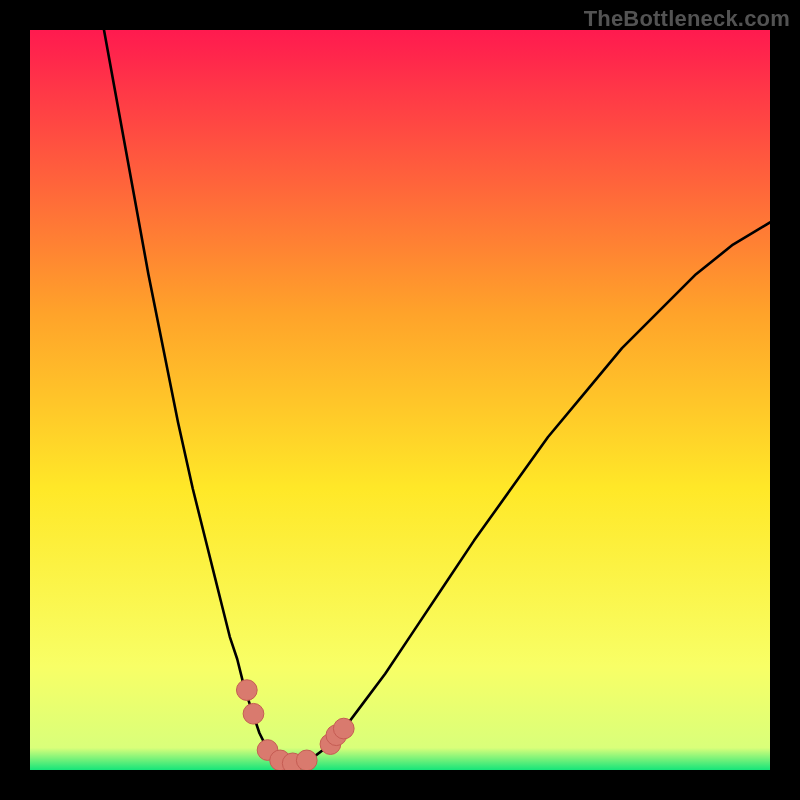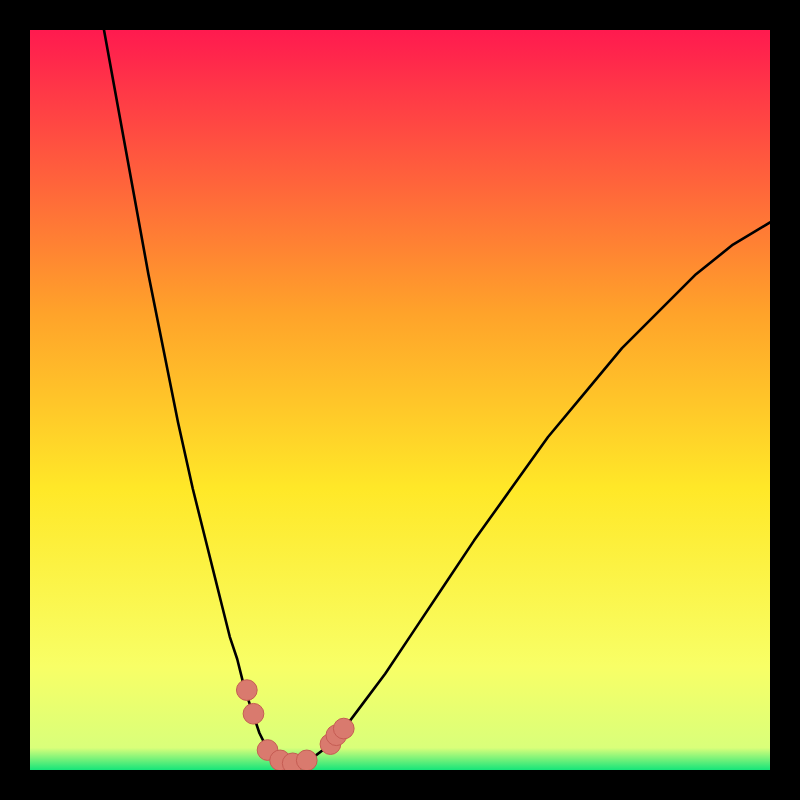--- a/index.html
+++ b/index.html
@@ -34,20 +34,21 @@
     left: 0;
     width: 800px;
     height: 800px;
   }
 </style>
 </head>
 <body>
 
 <div class="stage">
 
+  <div class="watermark">TheBottleneck.com</div>
 
   <svg class="plot" viewBox="0 0 800 800">
     <defs>
       <linearGradient id="bgGrad" x1="0" y1="0" x2="0" y2="1">
         <stop id="g0" offset="0%" stop-color="#ff1a4f"></stop>
         <stop id="g1" offset="38%" stop-color="#ffa22a"></stop>
         <stop id="g2" offset="62%" stop-color="#ffe828"></stop>
         <stop id="g3" offset="86%" stop-color="#f8ff66"></stop>
         <stop id="g4" offset="97%" stop-color="#d9ff7a"></stop>
         <stop id="g5" offset="100%" stop-color="#16e57a"></stop>

